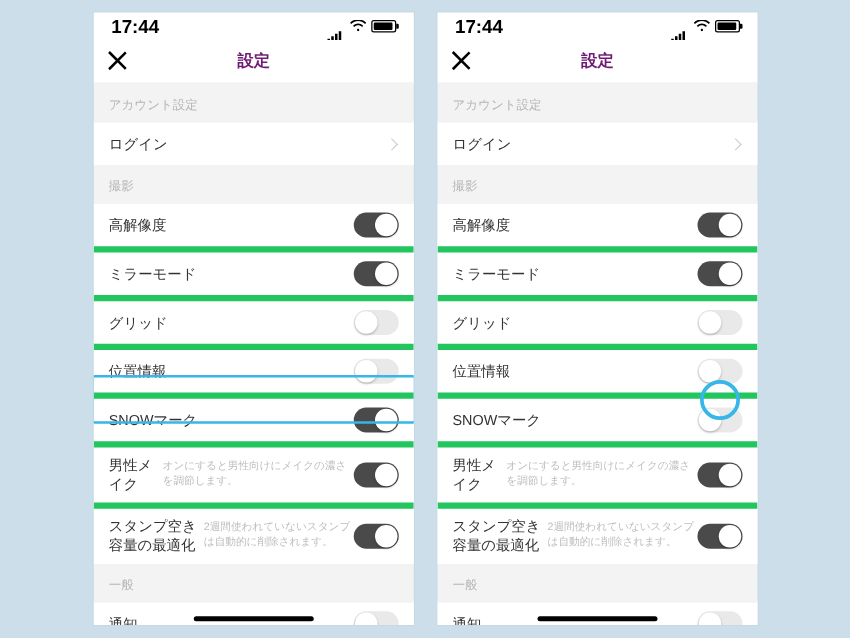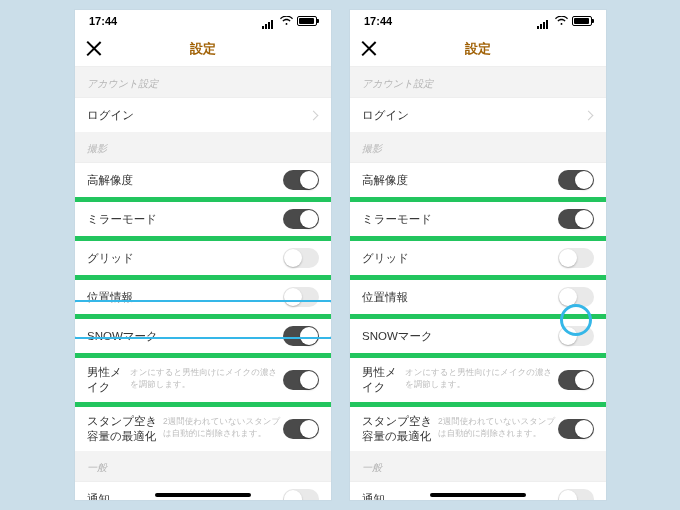--- a/index.html
+++ b/index.html
@@ -19,21 +19,21 @@
     background:#f3f3f3;
     overflow:hidden;
     box-shadow:0 0 0 1px rgba(0,0,0,0.02);
   }
   .phone.left{left:75px;}
   .phone.right{left:350px;}
   
   .statusbar{
     height:22px;background:#fff;
     display:flex;align-items:center;justify-content:space-between;
-    padding:0 14px;font-size:11px;font-weight:600;color:#000;
+    padding:0 14px;font-size:15px;font-weight:600;color:#000;
   }
   .status-icons{display:flex;align-items:center;gap:4px;}
   .sig{width:14px;height:9px;display:inline-block;}
   .sig i{display:inline-block;width:2px;background:#000;margin-right:1px;vertical-align:bottom;}
   .sig i:nth-child(1){height:3px;}
   .sig i:nth-child(2){height:5px;}
   .sig i:nth-child(3){height:7px;}
   .sig i:nth-child(4){height:9px;}
   .wifi{width:13px;height:10px;position:relative;}
   .wifi svg{display:block;}
@@ -47,24 +47,24 @@
   }
   .navhdr .close{
     position:absolute;left:10px;top:50%;transform:translateY(-50%);
     width:18px;height:18px;
   }
   .navhdr .close::before,.navhdr .close::after{
     content:"";position:absolute;left:8px;top:-1px;width:1.5px;height:19px;background:#000;
   }
   .navhdr .close::before{transform:rotate(45deg);}
   .navhdr .close::after{transform:rotate(-45deg);}
-  .navhdr .title{font-size:13px;font-weight:700;color:#a16207;}
+  .navhdr .title{font-size:13px;font-weight:700;color:#701a75;}
   
   .sechdr{
-    font-size:10px;color:#b5b5b5;padding:10px 12px 6px;font-style:italic;
+    font-size:10px;color:#b5b5b5;padding:10px 12px 6px;
   }
   .row{
     background:#fff;
     min-height:34px;
     padding:0 12px;
     display:flex;align-items:center;justify-content:space-between;
     border-top:1px solid #f0f0f0;
     position:relative;
   }
   .row:first-of-type{border-top:1px solid #eee;}

